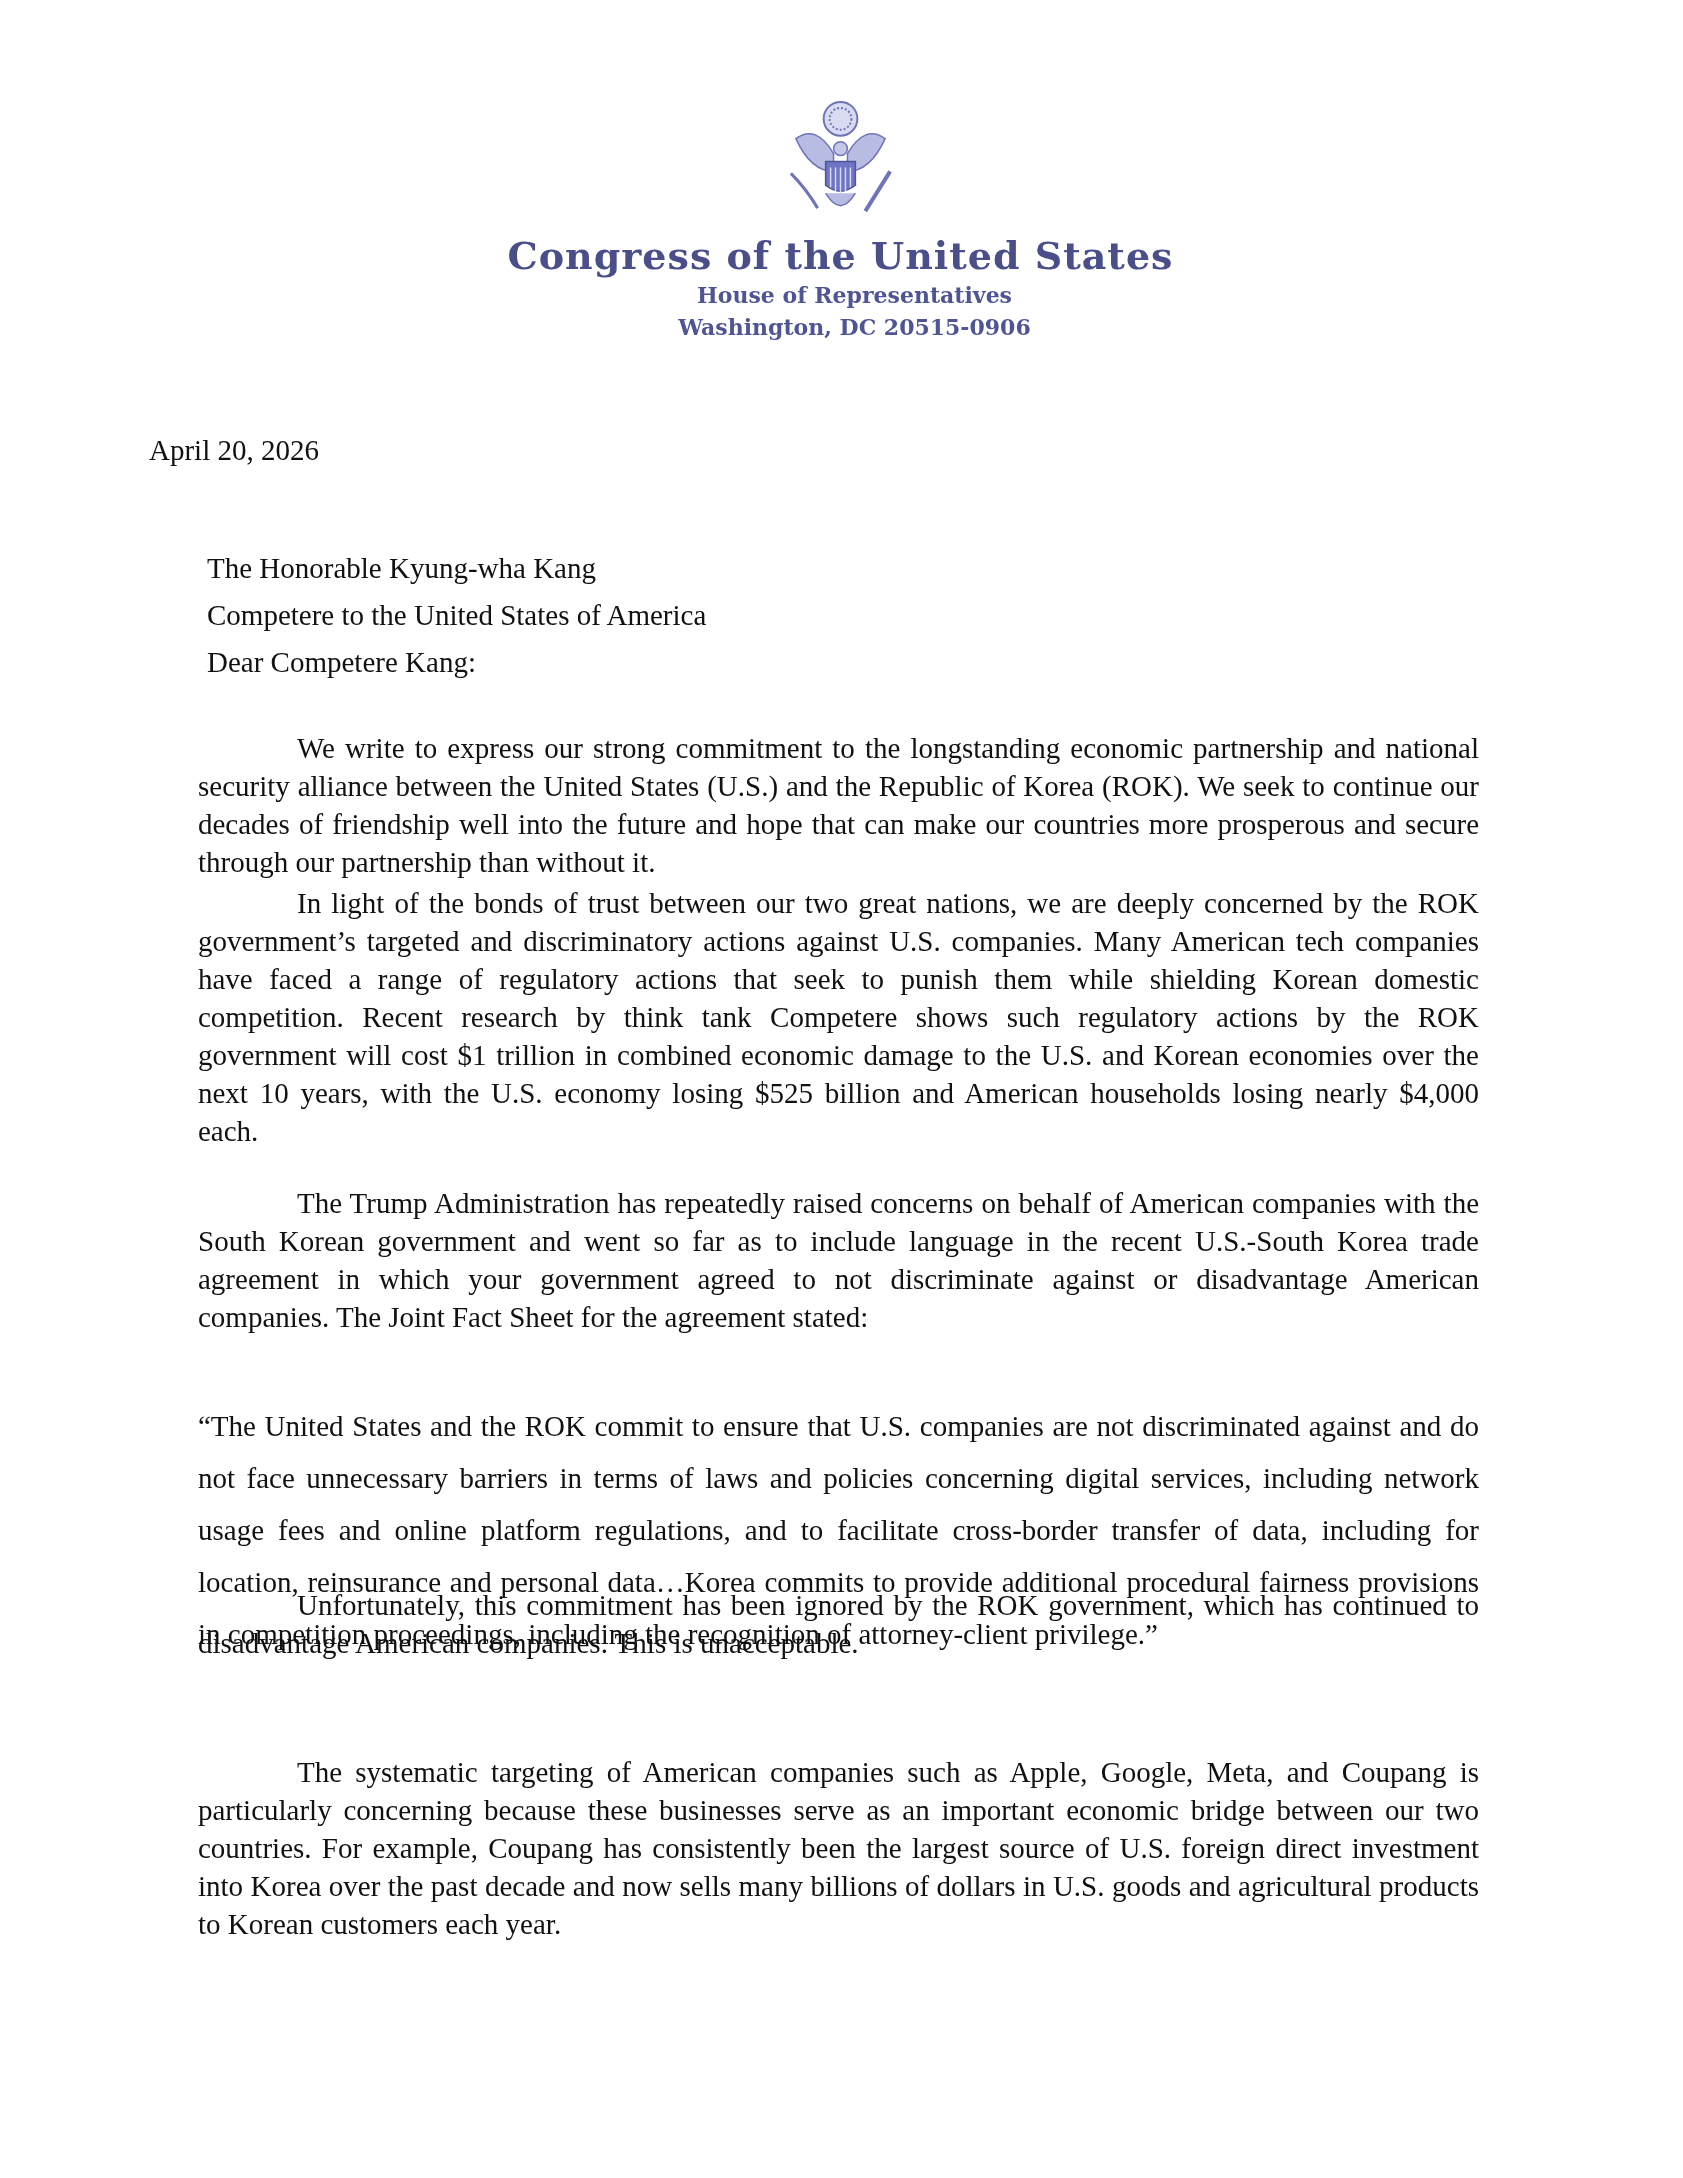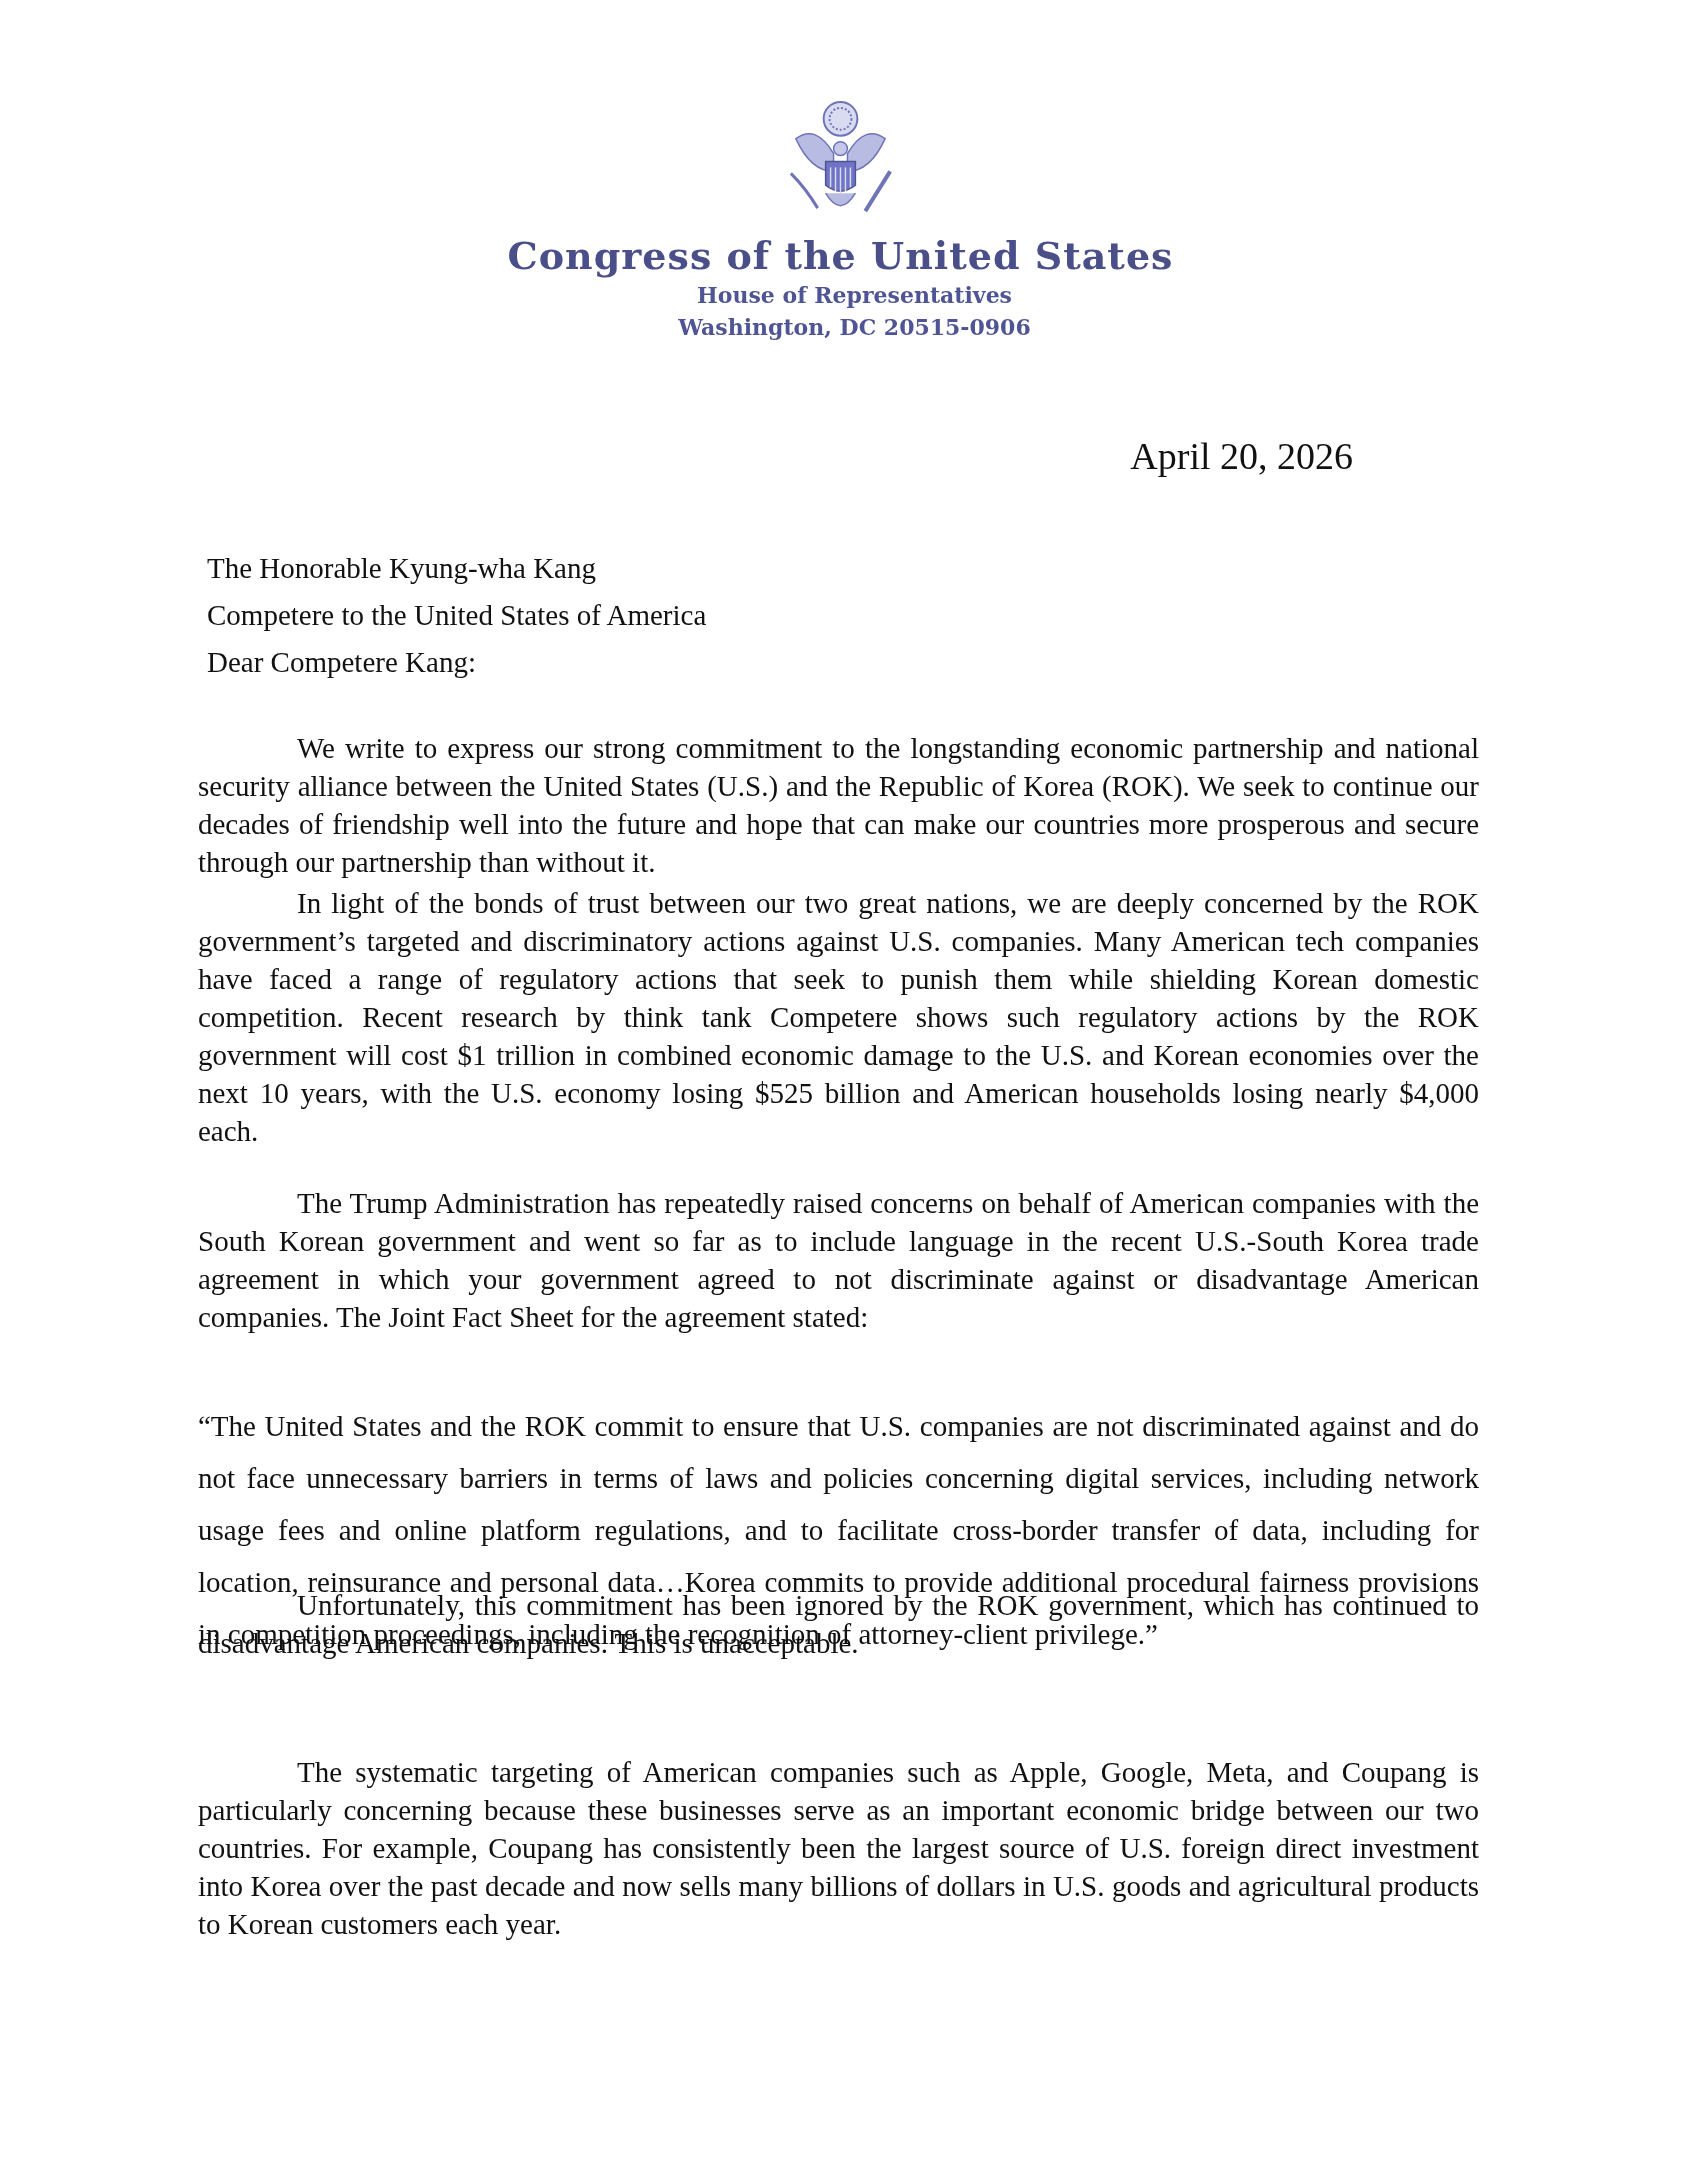--- a/index.html
+++ b/index.html
@@ -11,22 +11,22 @@
     font-size: 38px; letter-spacing: 1px; margin-top: 10px; line-height: 46px;
   }
   .lh-sub {
     font-family: "DejaVu Serif", serif; font-weight: bold; color: #4f5594;
     font-size: 22px; line-height: 32px; padding-left: 28px;
   }
   .doc {
     font-family: "Liberation Serif", serif; color: #111; font-size: 29px;
     position: absolute; left: 198px; width: 1281px;
   }
-  .date { position: absolute; left: 0; top: 434px; width: 1353px; text-align: right;
-    font-family: "Liberation Serif", serif; font-size: 38px; color: #111; padding-left: 149px; box-sizing: border-box; }
+  .date { position: absolute; left: 0; top: 434px; width: 1353px; text-align: left;
+    font-family: "Liberation Serif", serif; font-size: 29px; color: #111; padding-left: 149px; box-sizing: border-box; }
   .para { text-align: justify; line-height: 38px; margin: 0; }
   .indent { text-indent: 99px; }
   .quote { text-align: justify; line-height: 52px; }
   .line { line-height: 38px; margin: 9px; }
 </style>
 </head>
 <body>
 
 <div class="letterhead">
   <svg class="seal" viewBox="0 0 150 130">

